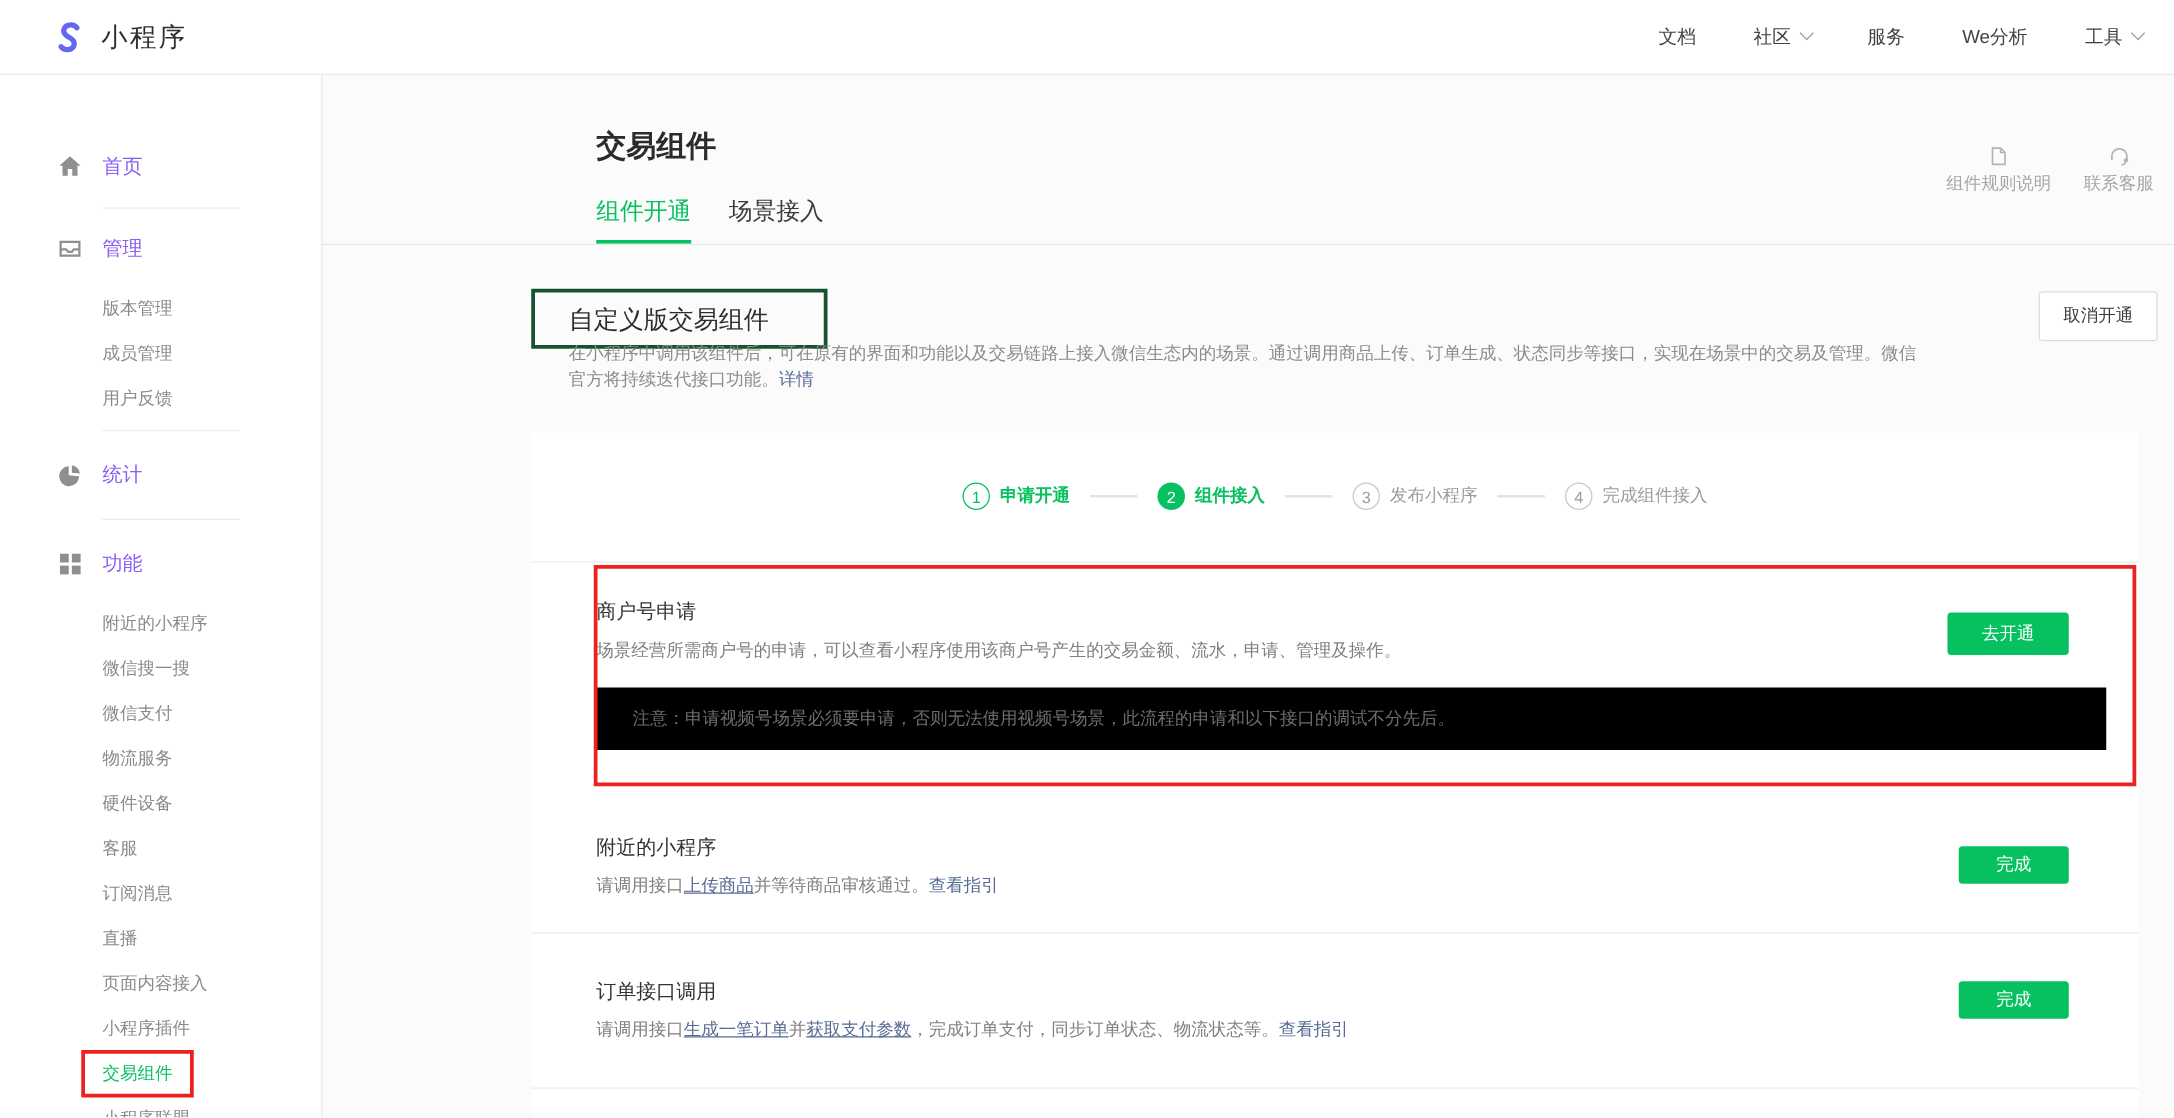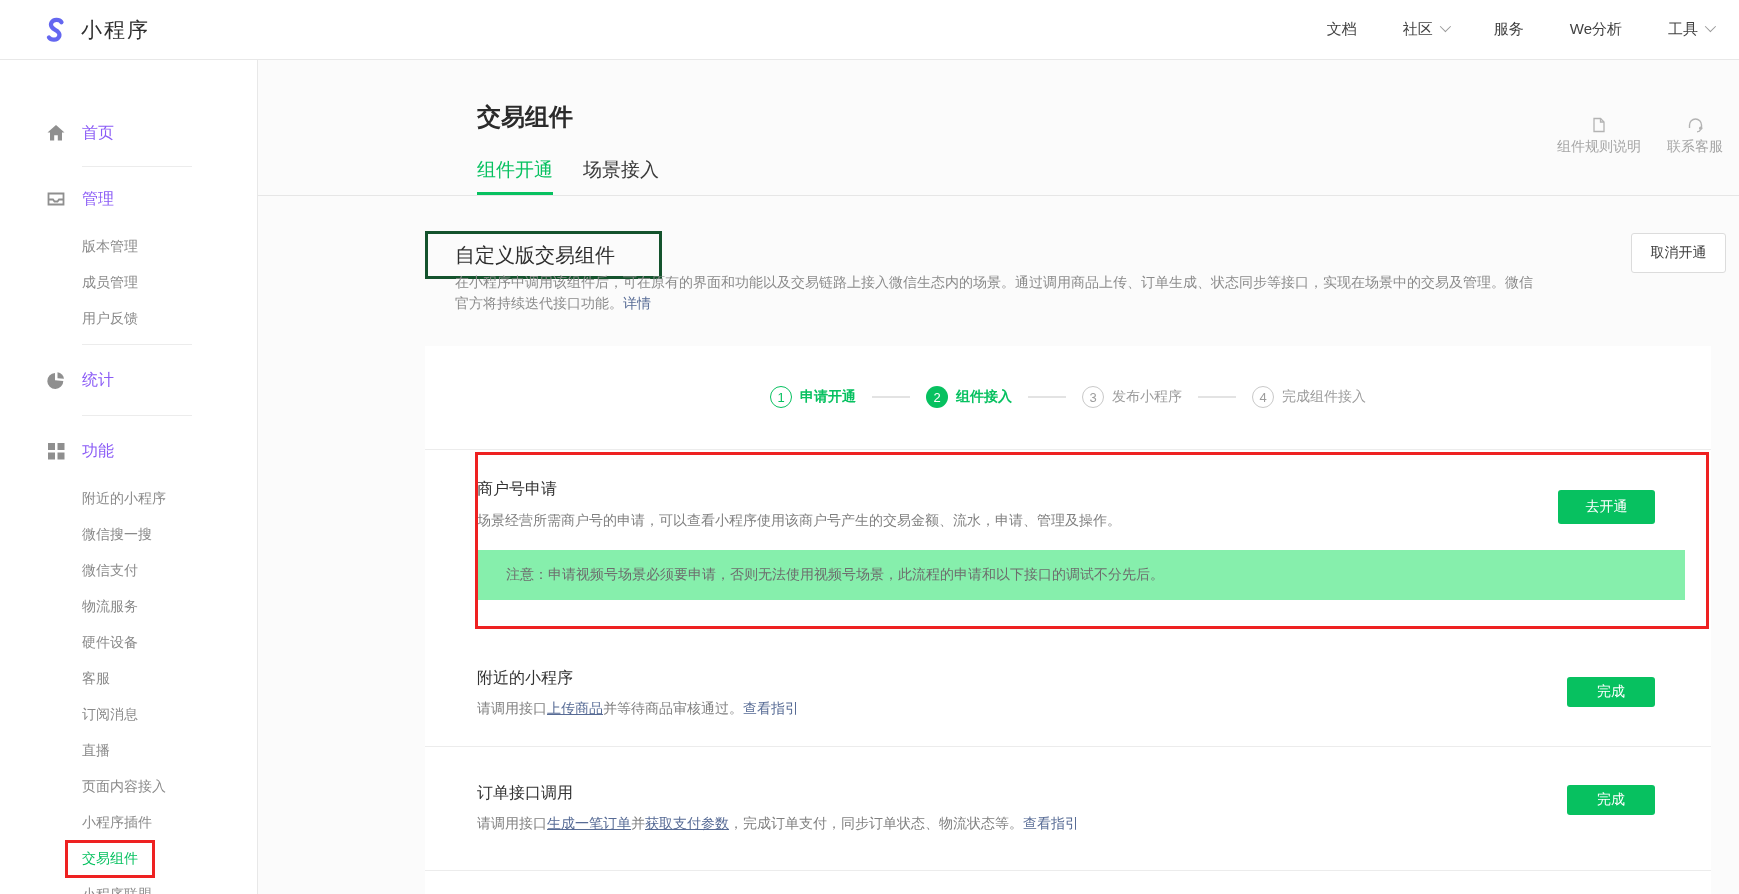--- a/index.html
+++ b/index.html
@@ -77,21 +77,21 @@
 
   .panel-hr { position:absolute; left:0; width:100%; height:1px; background:#ececec; }
   .hr1 { top:103px; } .hr2 { top:400px; } .hr3 { top:524px; }
 
   .card-title { position:absolute; left:52px; font-size:16px; color:#333; }
   .card-desc { position:absolute; left:52px; font-size:14px; color:#808080; }
   .t1 { top:133px; } .p1 { top:166px; }
   .t2 { top:322px; } .p2 { top:354px; }
   .t3 { top:437px; } .p3 { top:469px; }
 
-  .note-box { position:absolute; left:52px; top:204px; width:1208px; height:50px; background:#86efac;
+  .note-box { position:absolute; left:52px; top:204px; width:1208px; height:50px; background:#000000;
     display:flex; align-items:center; padding-left:29px; font-size:14px; color:#6d6d6d; }
 
   .green-btn { position:absolute; right:56px; background:#07c160; color:#fff; border:none;
     border-radius:3px; font-size:14px; cursor:pointer; font-family:inherit; }
   .btn-open { top:144px; width:97px; height:34px; }
   .btn-done2 { top:331px; width:88px; height:30px; }
   .btn-done3 { top:439px; width:88px; height:30px; }
 
   .card1-redbox { position:absolute; left:50px; top:106px; width:1234px; height:177px;
     border:3px solid #ee2121; pointer-events:none; }

